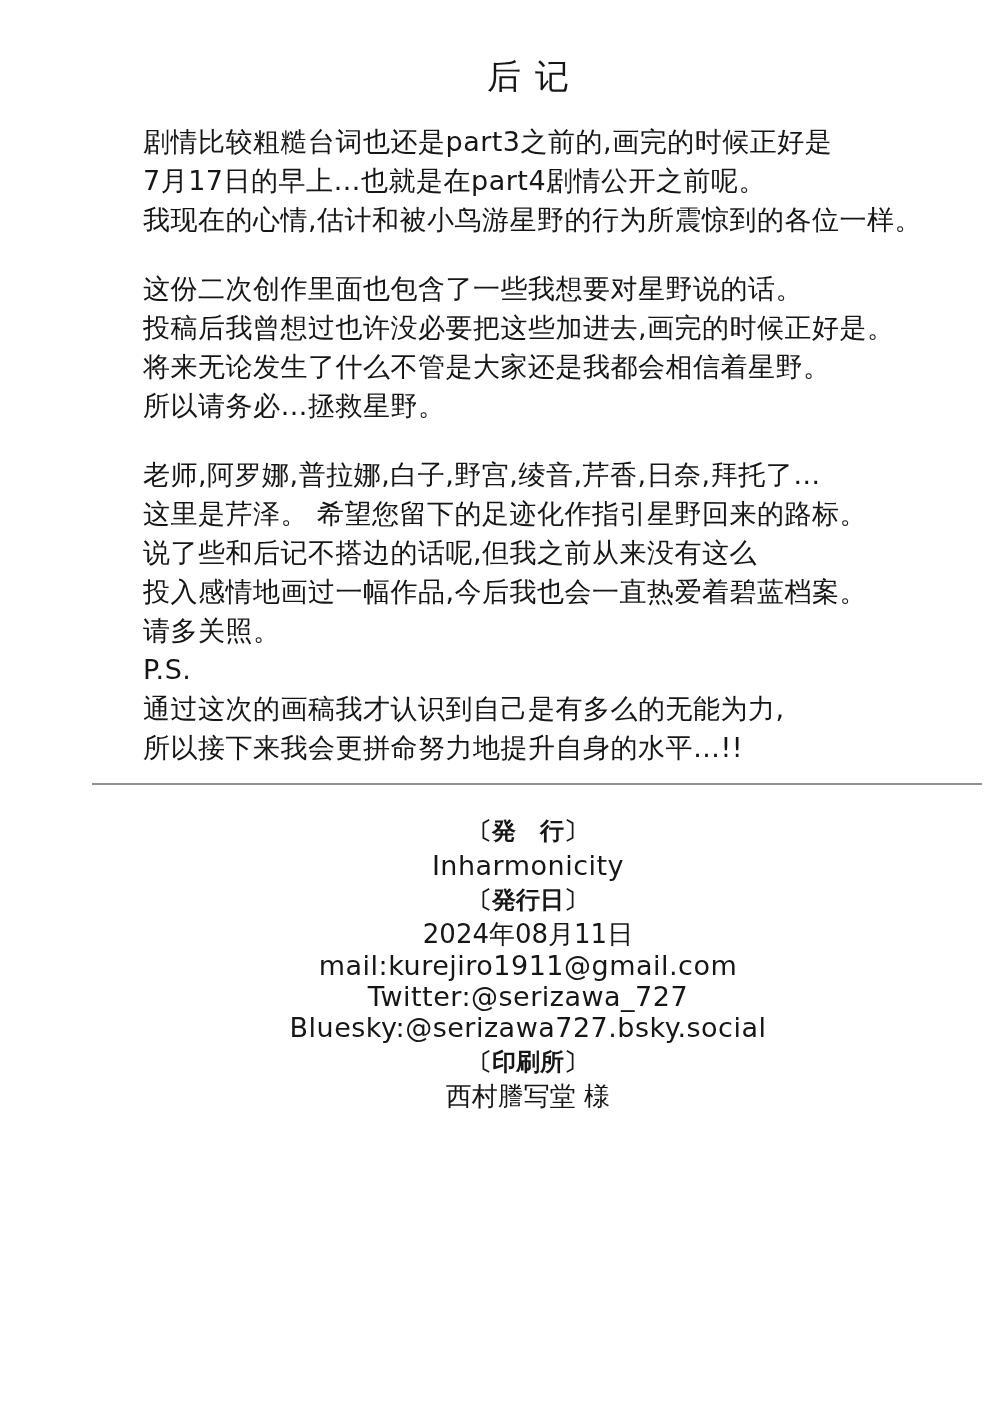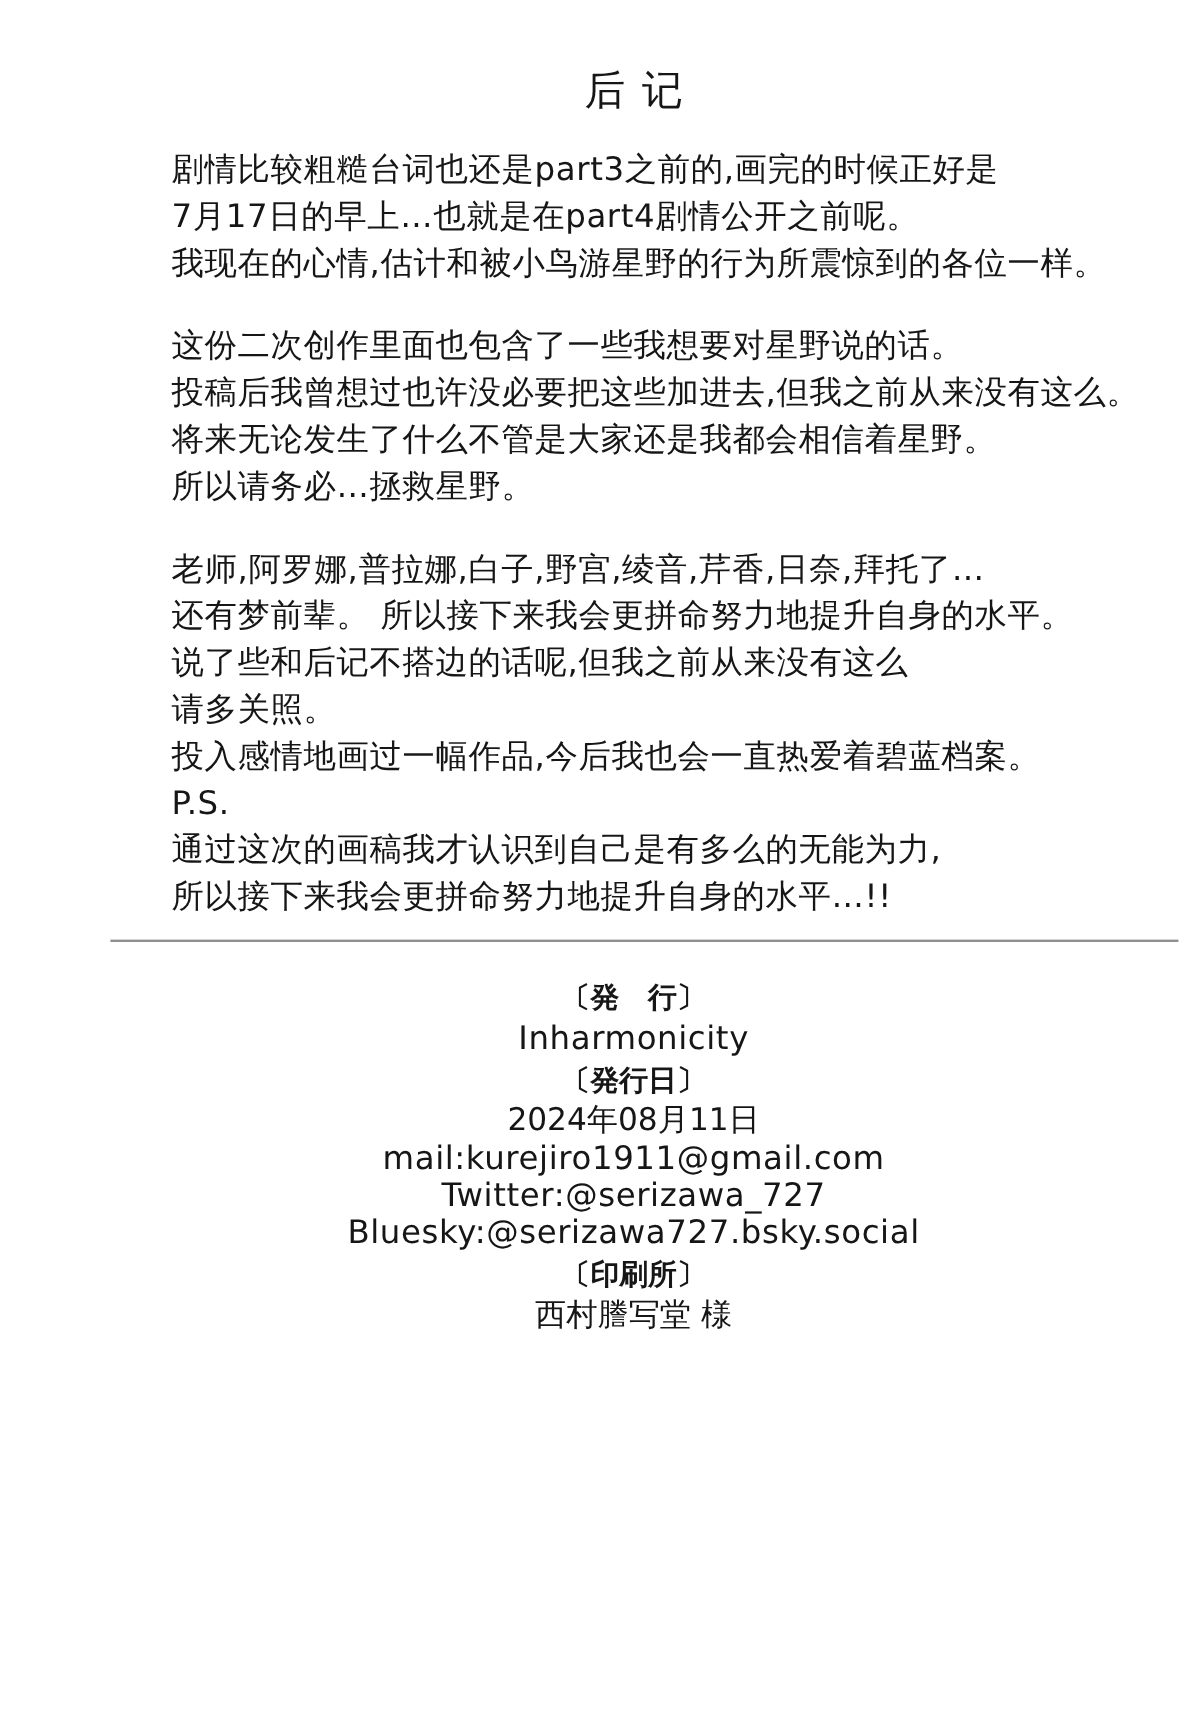--- a/index.html
+++ b/index.html
@@ -73,31 +73,31 @@
 
 
     <div class="para">
       <div class="line">剧情比较粗糙台词也还是part3之前的,画完的时候正好是</div>
       <div class="line">7月17日的早上…也就是在part4剧情公开之前呢。</div>
       <div class="line">我现在的心情,估计和被小鸟游星野的行为所震惊到的各位一样。</div>
     </div>
 
     <div class="para">
       <div class="line">这份二次创作里面也包含了一些我想要对星野说的话。</div>
-      <div class="line">投稿后我曾想过也许没必要把这些加进去,但我之前从来没有这么。</div>
+      <div class="line">投稿后我曾想过也许没必要把这些加进去,画完的时候正好是。</div>
       <div class="line">将来无论发生了什么不管是大家还是我都会相信着星野。</div>
       <div class="line">所以请务必…拯救星野。</div>
     </div>
 
     <div class="para">
       <div class="line">老师,阿罗娜,普拉娜,白子,野宫,绫音,芹香,日奈,拜托了…</div>
-      <div class="line">还有梦前辈。 所以接下来我会更拼命努力地提升自身的水平。</div>
+      <div class="line">这里是芹泽。 希望您留下的足迹化作指引星野回来的路标。</div>
       <div class="line">说了些和后记不搭边的话呢,但我之前从来没有这么</div>
+      <div class="line">投入感情地画过一幅作品,今后我也会一直热爱着碧蓝档案。</div>
       <div class="line">请多关照。</div>
-      <div class="line">投入感情地画过一幅作品,今后我也会一直热爱着碧蓝档案。</div>
       <div class="line">P.S.</div>
       <div class="line">通过这次的画稿我才认识到自己是有多么的无能为力,</div>
       <div class="line">所以接下来我会更拼命努力地提升自身的水平…!!</div>
     </div>
 
   </div>
 
   <hr class="divider">
 
   <div class="colophon">

